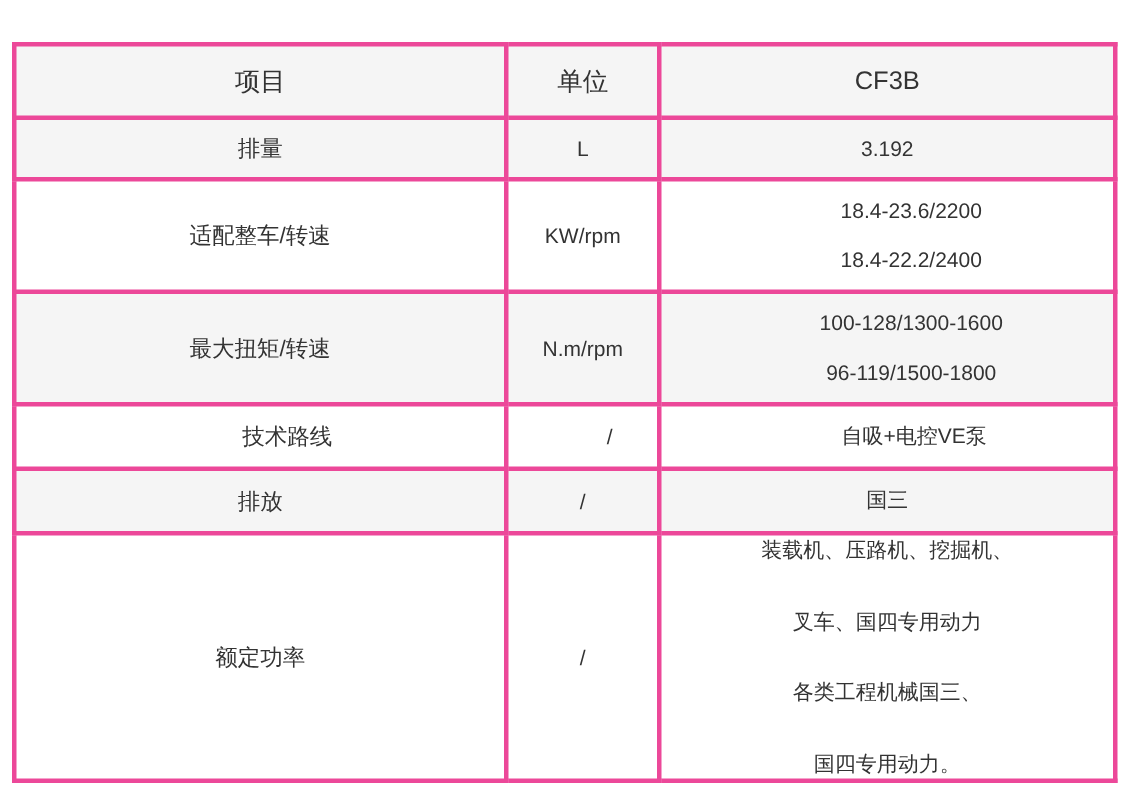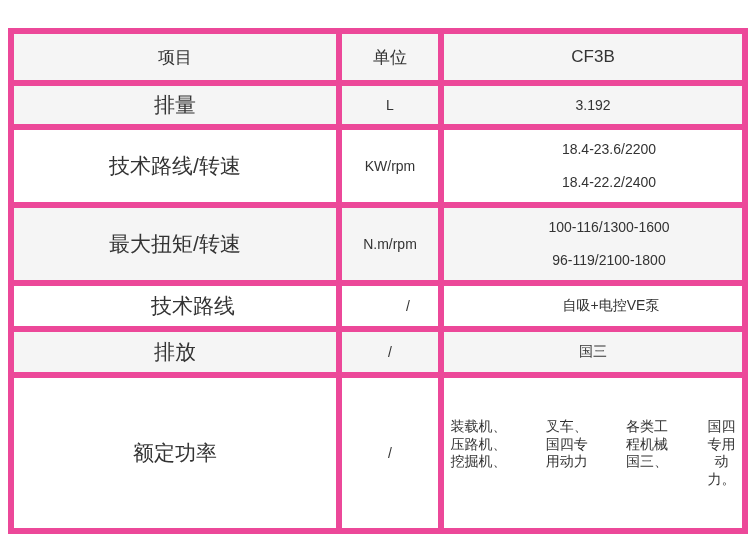--- a/index.html
+++ b/index.html
@@ -27,21 +27,21 @@
     border-collapse: collapse;
     table-layout: fixed;
     border: 1px solid #e2e2e2;
     background: #ffffff;
   }
   table.spec col.c1 { width: 328px; }
   table.spec col.c2 { width: 102px; }
   table.spec col.c3 { width: 304px; }
 
   table.spec th, table.spec td {
-    border: 6px solid #ec4899;
+    border: 3px solid #ec4899;
     text-align: center;
     vertical-align: middle;
     font-weight: normal;
     color: #333333;
   }
   thead th {
     background: #f5f5f5;
     font-size: 17px;
     font-weight: bold;
     height: 44px;
@@ -51,42 +51,42 @@
     font-size: 14px;
     color: #3a3a3a;
   }
   tbody tr.shaded td {
     background: #f5f5f5;
   }
   tbody tr.plain td {
     background: #ffffff;
   }
   td.label {
-    font-size: 21px;
+    font-size: 15px;
     color: #333333;
   }
   .row-1 td { height: 36px; }
   .row-2 td { height: 70px; }
   .row-3 td { height: 70px; }
   .row-4 td { height: 38px; padding-left: 37px; }
   .row-5 td { height: 38px; margin-left: 43px; }
   .row-6 td { height: 148px; }
 
   .stack {
     display: flex;
     flex-direction: column;
     justify-content: flex-end;
     align-items: center;
     gap: 16px;
     line-height: 1.2;
     padding-left: 32px;
   }
   .multiline {
     display: flex;
-    flex-direction: row;
+    flex-direction: column;
     justify-content: center;
     gap: 30px;
     line-height: 1.25;
   }
   .slash {
     font-size: 14px;
     color: #3a3a3a;
   }
 </style>
 </head>
@@ -106,36 +106,36 @@
         <th>CF3B</th>
       </tr>
     </thead>
     <tbody>
       <tr class="shaded row-1">
         <td class="label">排量</td>
         <td>L</td>
         <td>3.192</td>
       </tr>
       <tr class="plain row-2">
-        <td class="label">技术路线/转速</td>
+        <td class="label">适配整车/转速</td>
         <td>KW/rpm</td>
         <td>
           <div class="stack">
             <span>18.4-23.6/2200</span>
             <span>18.4-22.2/2400</span>
           </div>
         </td>
       </tr>
       <tr class="shaded row-3">
         <td class="label">最大扭矩/转速</td>
         <td>N.m/rpm</td>
         <td>
           <div class="stack">
-            <span>100-116/1300-1600</span>
-            <span>96-119/2100-1800</span>
+            <span>100-128/1300-1600</span>
+            <span>96-119/1500-1800</span>
           </div>
         </td>
       </tr>
       <tr class="plain row-4">
         <td class="label">技术路线</td>
         <td class="slash">/</td>
         <td>自吸+电控VE泵</td>
       </tr>
       <tr class="shaded row-5">
         <td class="label">排放</td>

